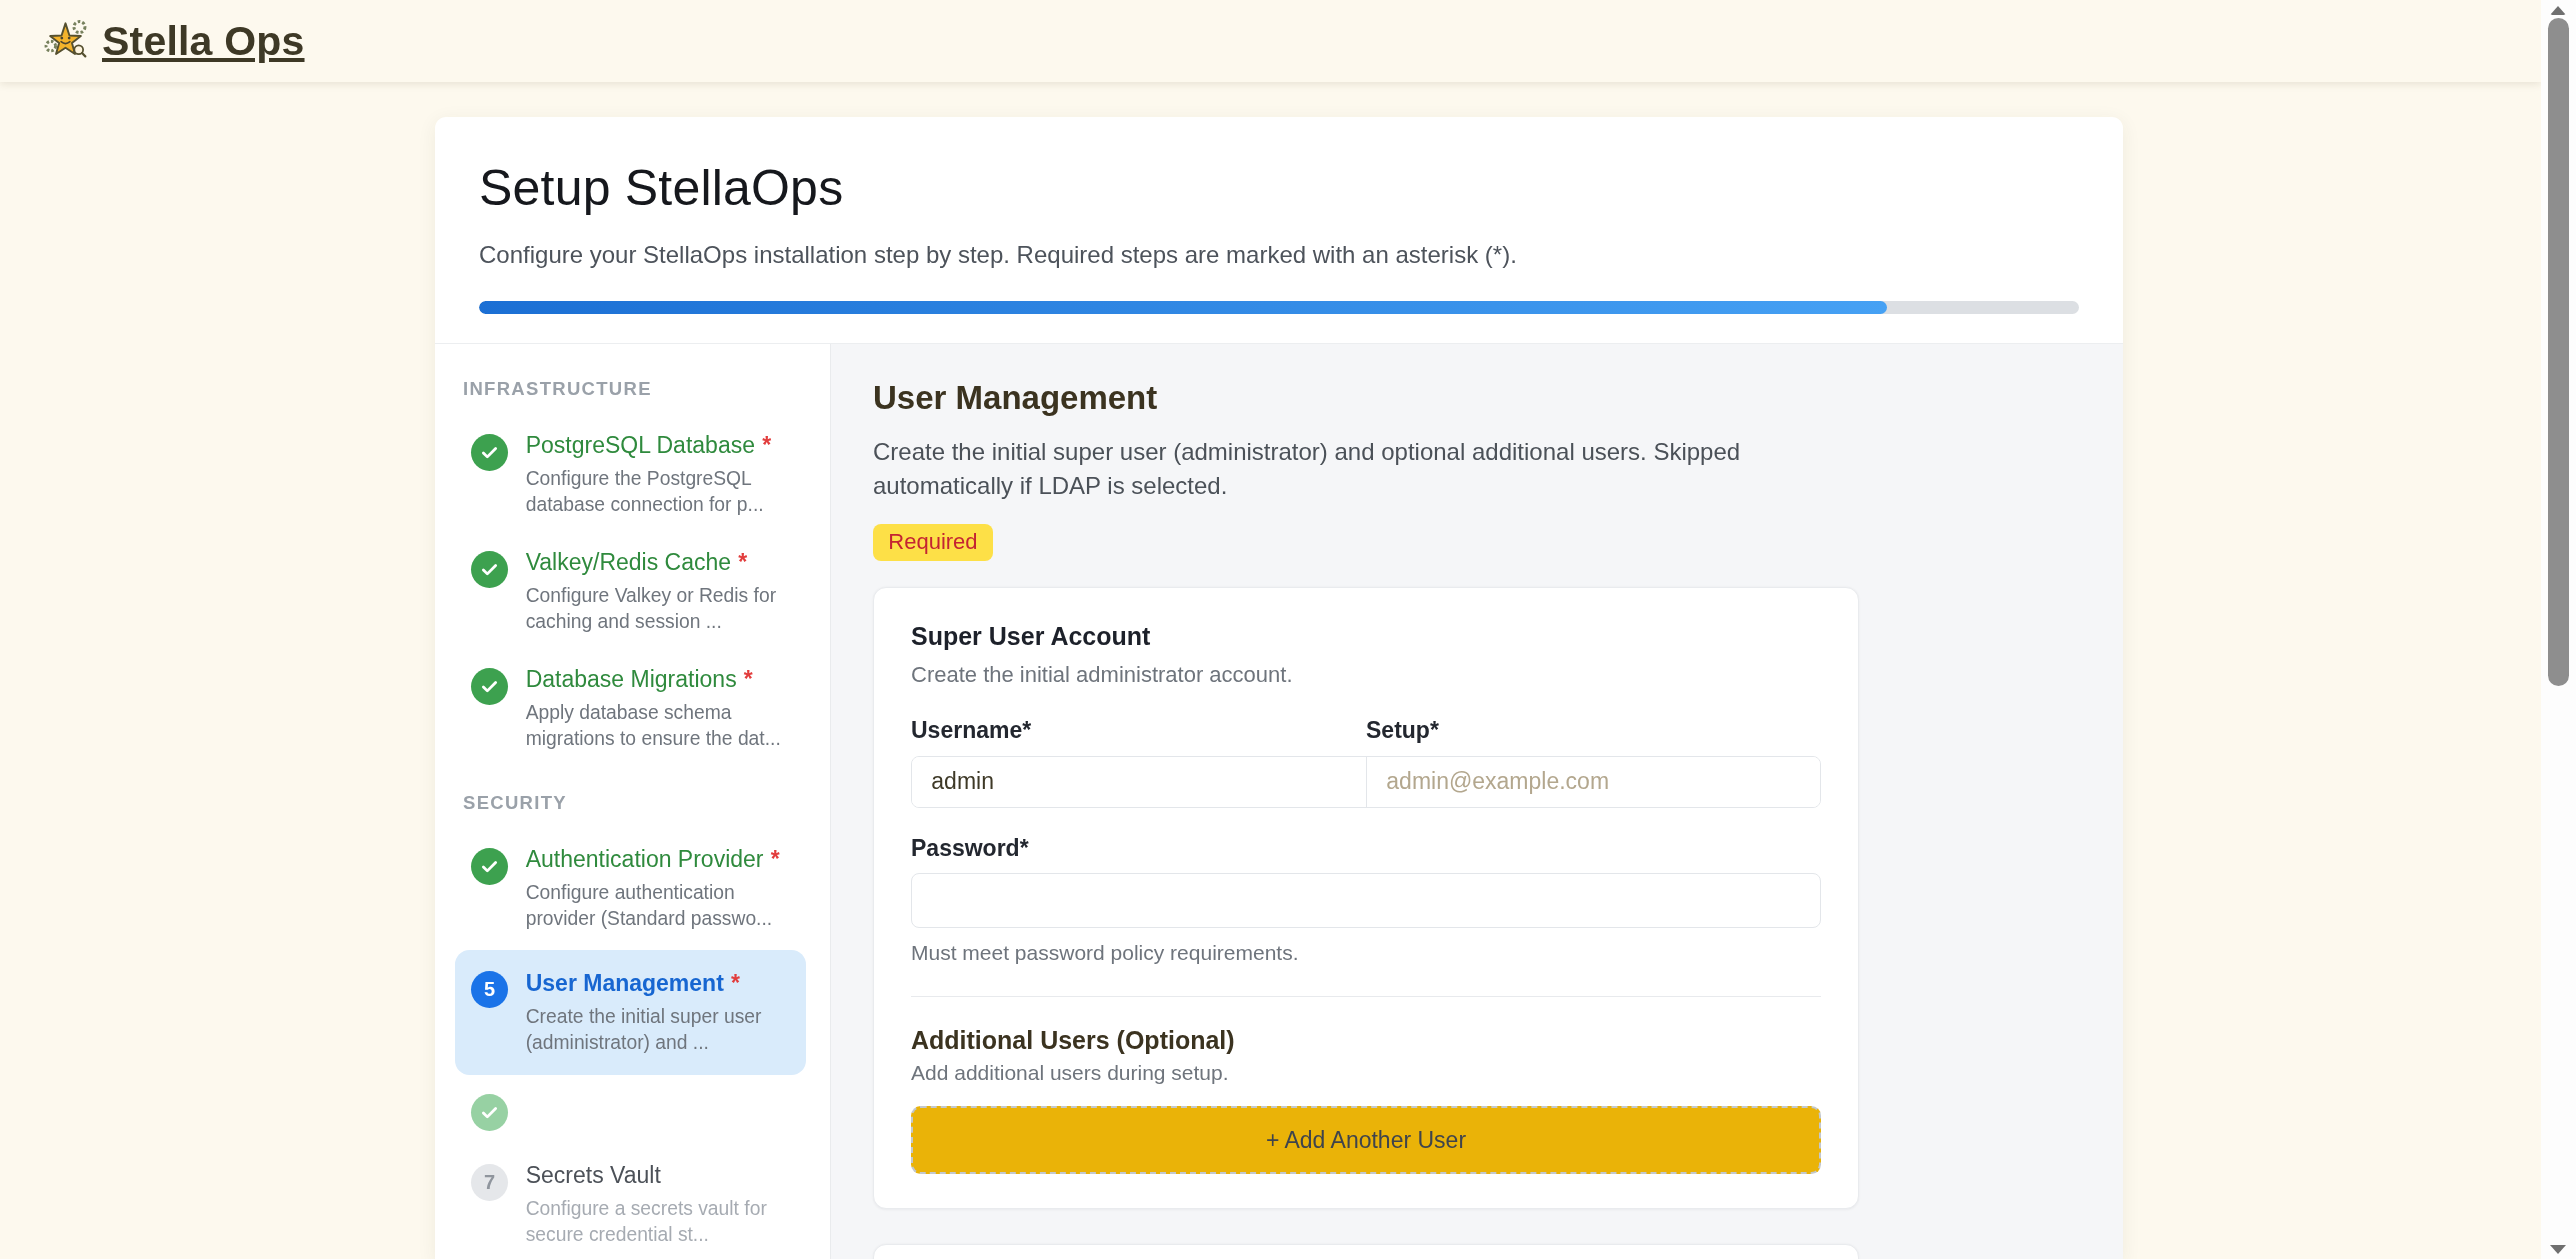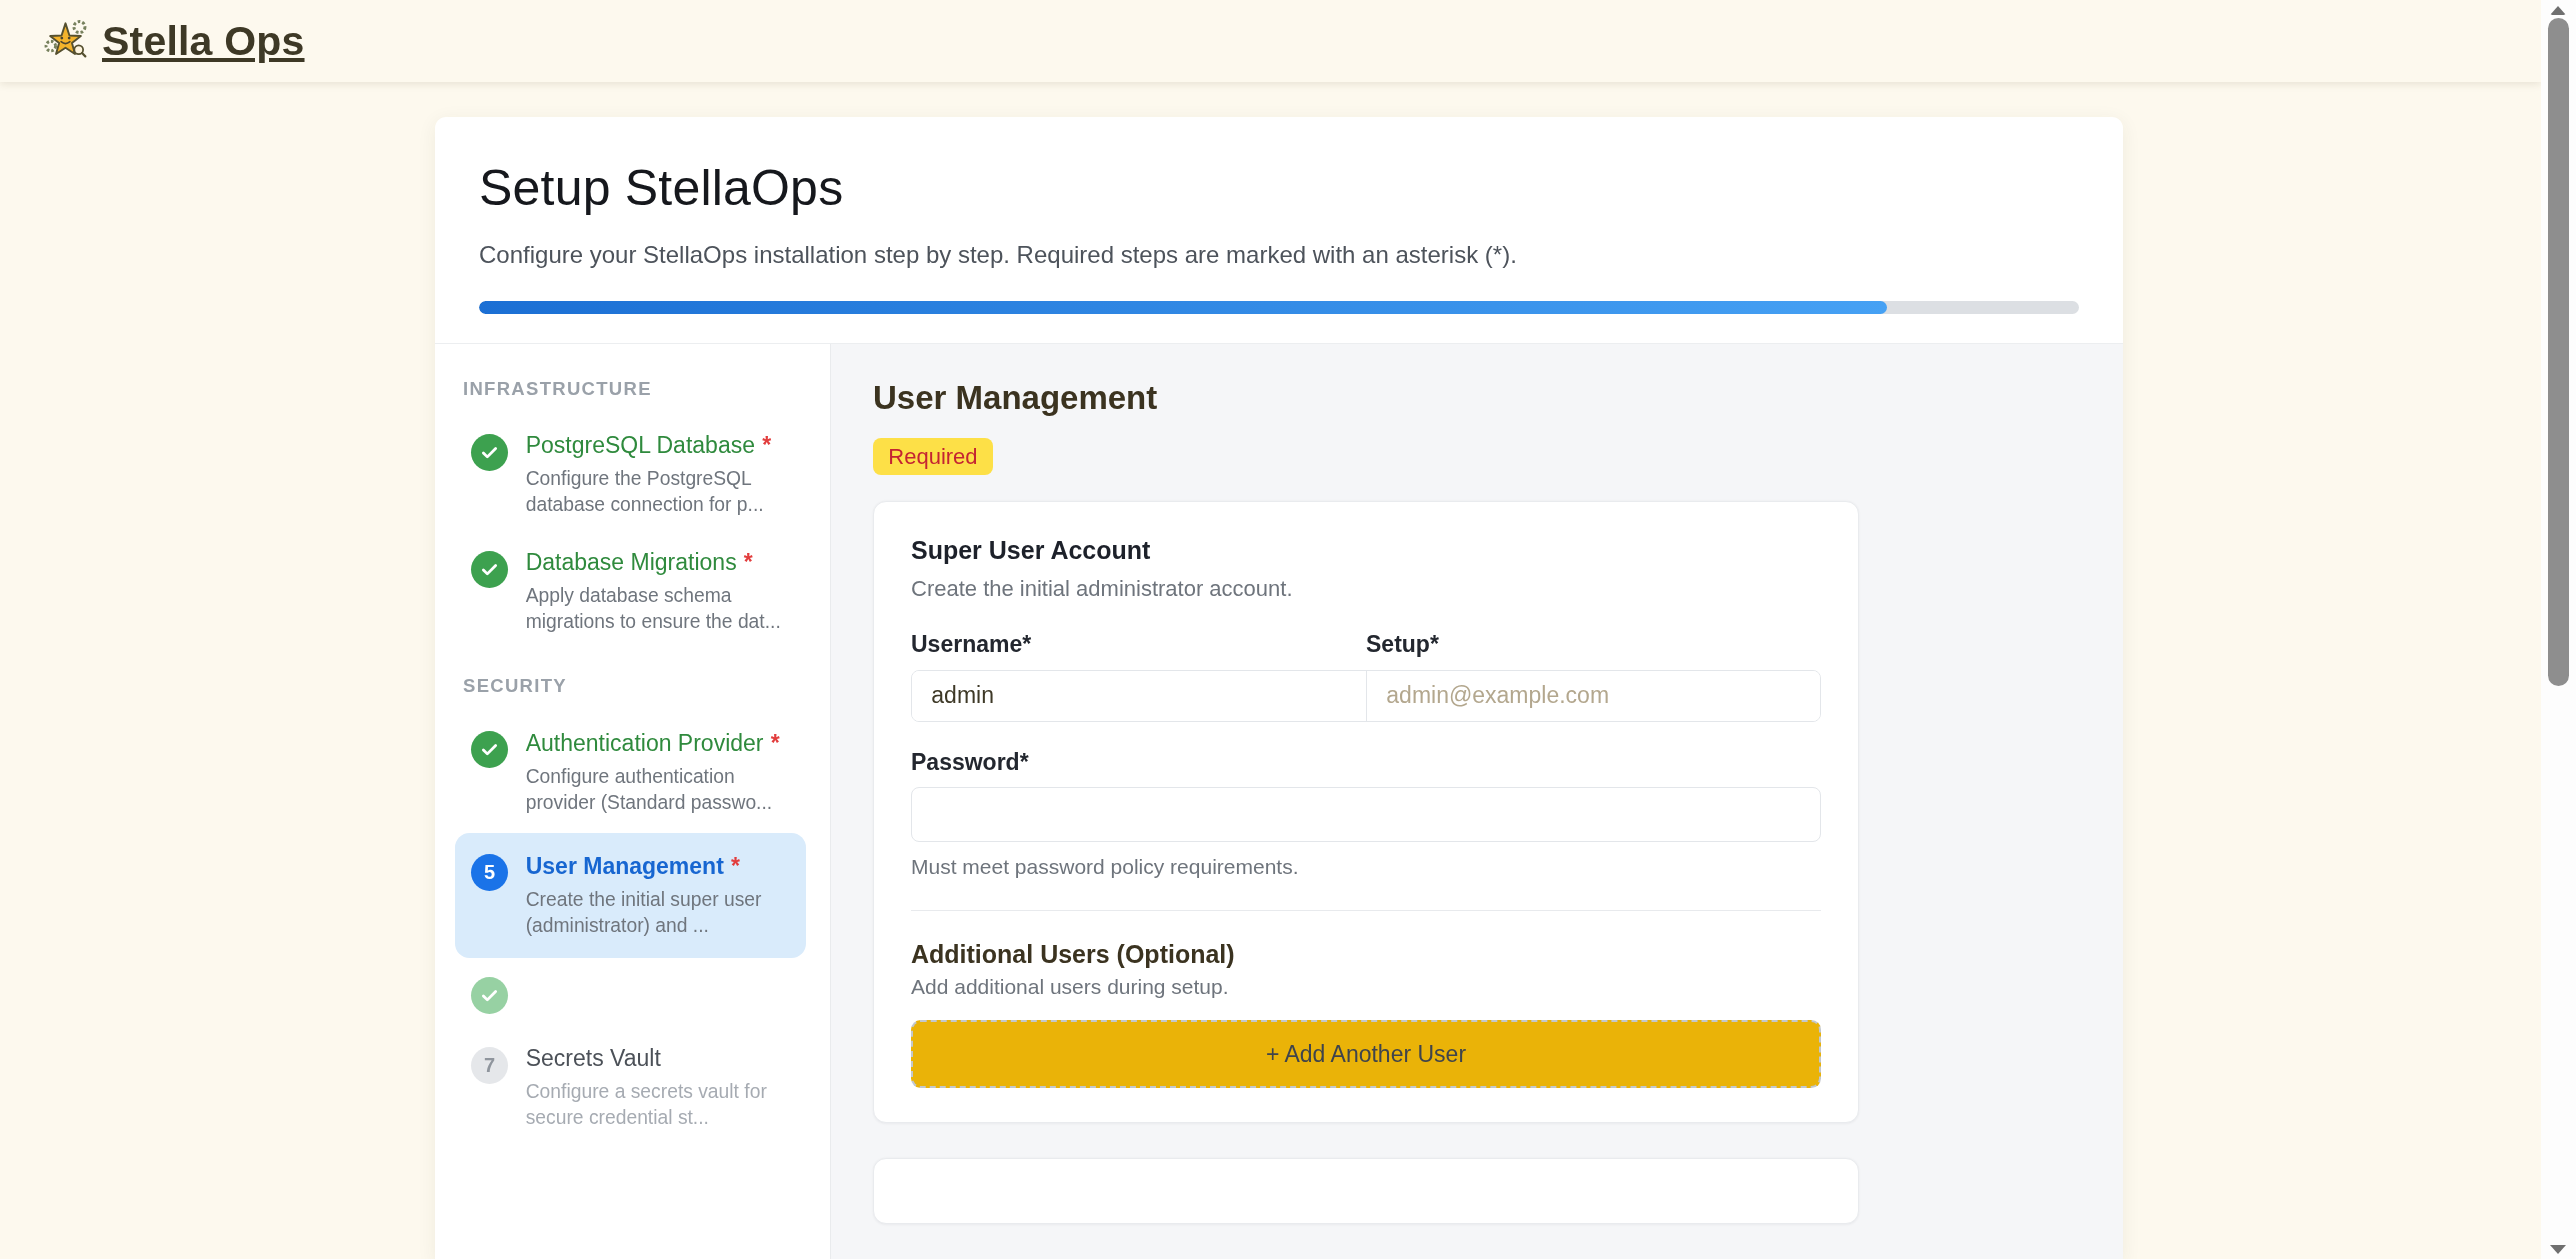--- a/index.html
+++ b/index.html
@@ -175,20 +175,31 @@
           <svg width="21" height="21" viewBox="0 0 24 24">
               <path d="M5 12.5l4.5 4.5L19 7.5" fill="none" stroke="#fff" stroke-width="3.2" stroke-linecap="round" stroke-linejoin="round"></path>
             </svg>
         </div>
         <div class="step-text">
           <div class="step-title t-done"><span>PostgreSQL Database</span><span class="req">*</span></div>
           <div class="step-desc">Configure the PostgreSQL database connection for p...</div>
         </div>
       </div>
 
+      <div class="step">
+        <div class="step-circle c-done">
+          <svg width="21" height="21" viewBox="0 0 24 24">
+              <path d="M5 12.5l4.5 4.5L19 7.5" fill="none" stroke="#fff" stroke-width="3.2" stroke-linecap="round" stroke-linejoin="round"></path>
+            </svg>
+        </div>
+        <div class="step-text">
+          <div class="step-title t-done"><span>Valkey/Redis Cache</span><span class="req">*</span></div>
+          <div class="step-desc">Configure Valkey or Redis for caching and session ...</div>
+        </div>
+      </div>
 
       <div class="step">
         <div class="step-circle c-done">
           <svg width="21" height="21" viewBox="0 0 24 24">
               <path d="M5 12.5l4.5 4.5L19 7.5" fill="none" stroke="#fff" stroke-width="3.2" stroke-linecap="round" stroke-linejoin="round"></path>
             </svg>
         </div>
         <div class="step-text">
           <div class="step-title t-done"><span>Database Migrations</span><span class="req">*</span></div>
           <div class="step-desc">Apply database schema migrations to ensure the dat...</div>
@@ -230,20 +241,21 @@
         <div class="step-text">
           <div class="step-title t-todo"><span>Secrets Vault</span></div>
           <div class="step-desc">Configure a secrets vault for secure credential st...</div>
         </div>
       </div>
 
     </nav>
 
     <main class="main">
       <h1 class="main-h1">User Management</h1>
+      <p class="main-lead">Create the initial super user (administrator) and optional additional users. Skipped automatically if LDAP is selected.</p>
       <span class="badge">Required</span>
 
       <section class="card">
         <h2 class="card-h2">Super User Account</h2>
         <p class="card-sub">Create the initial administrator account.</p>
 
         <div class="labels-row">
           <label class="field-label">Username*</label>
           <label class="field-label">Setup*</label>
         </div>

